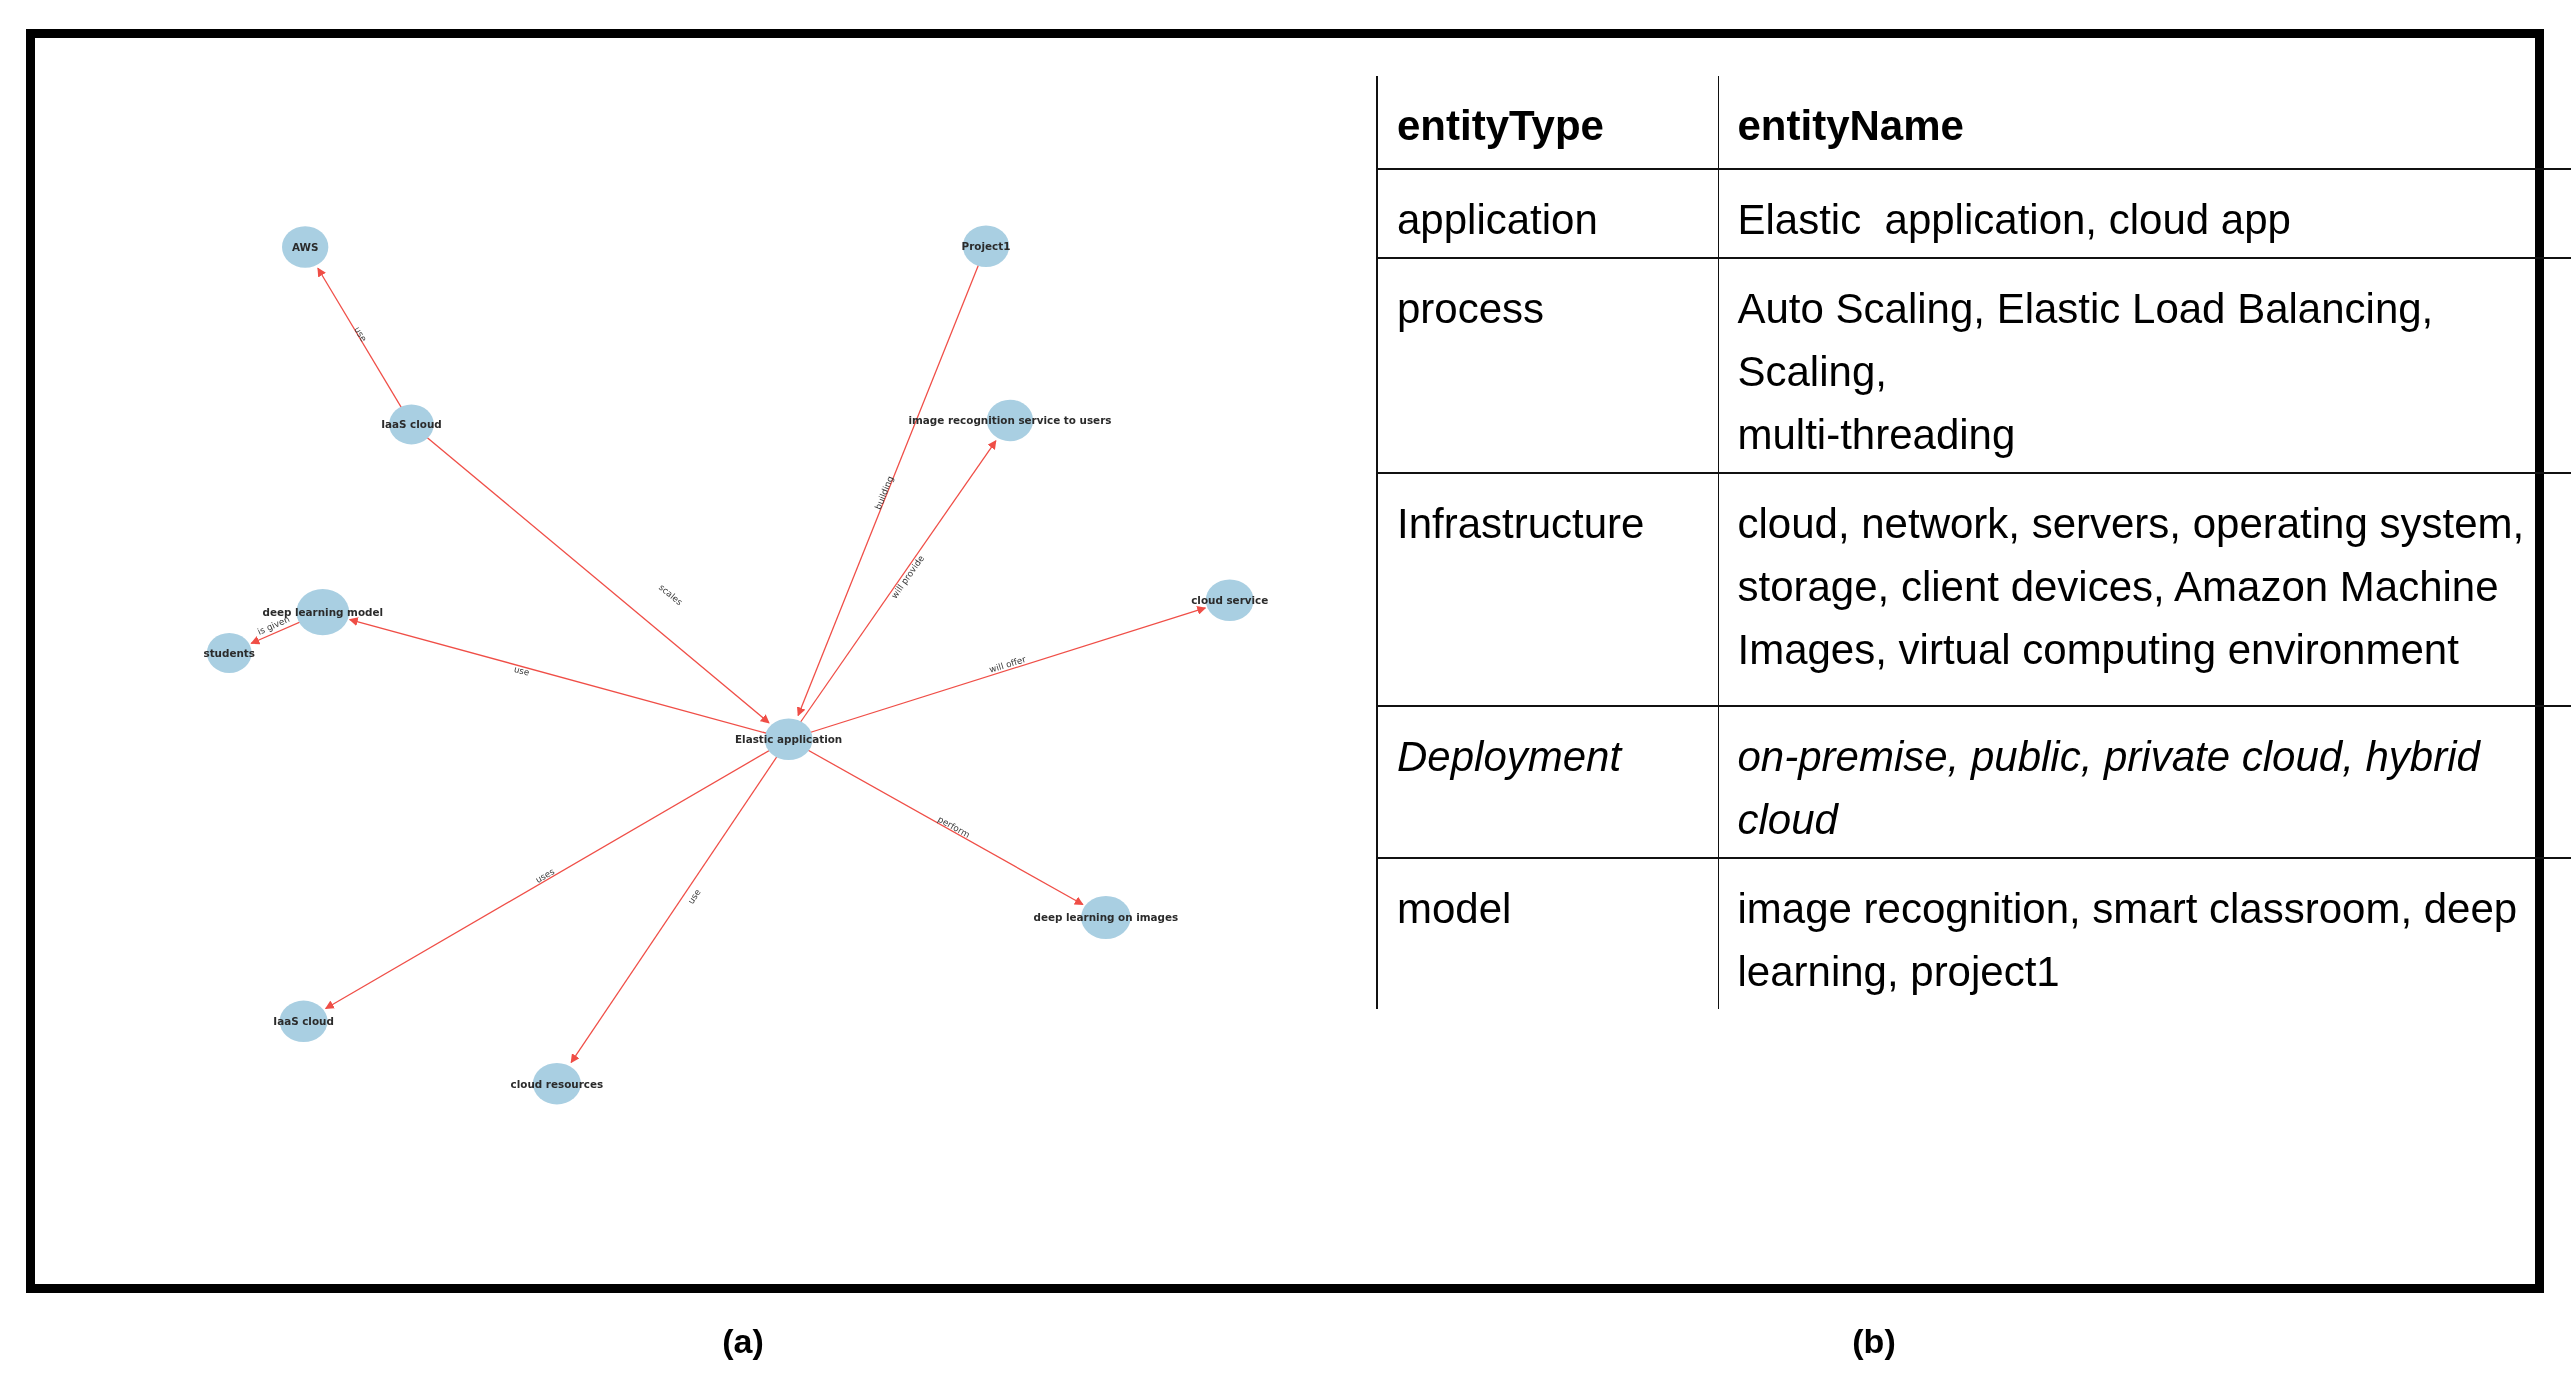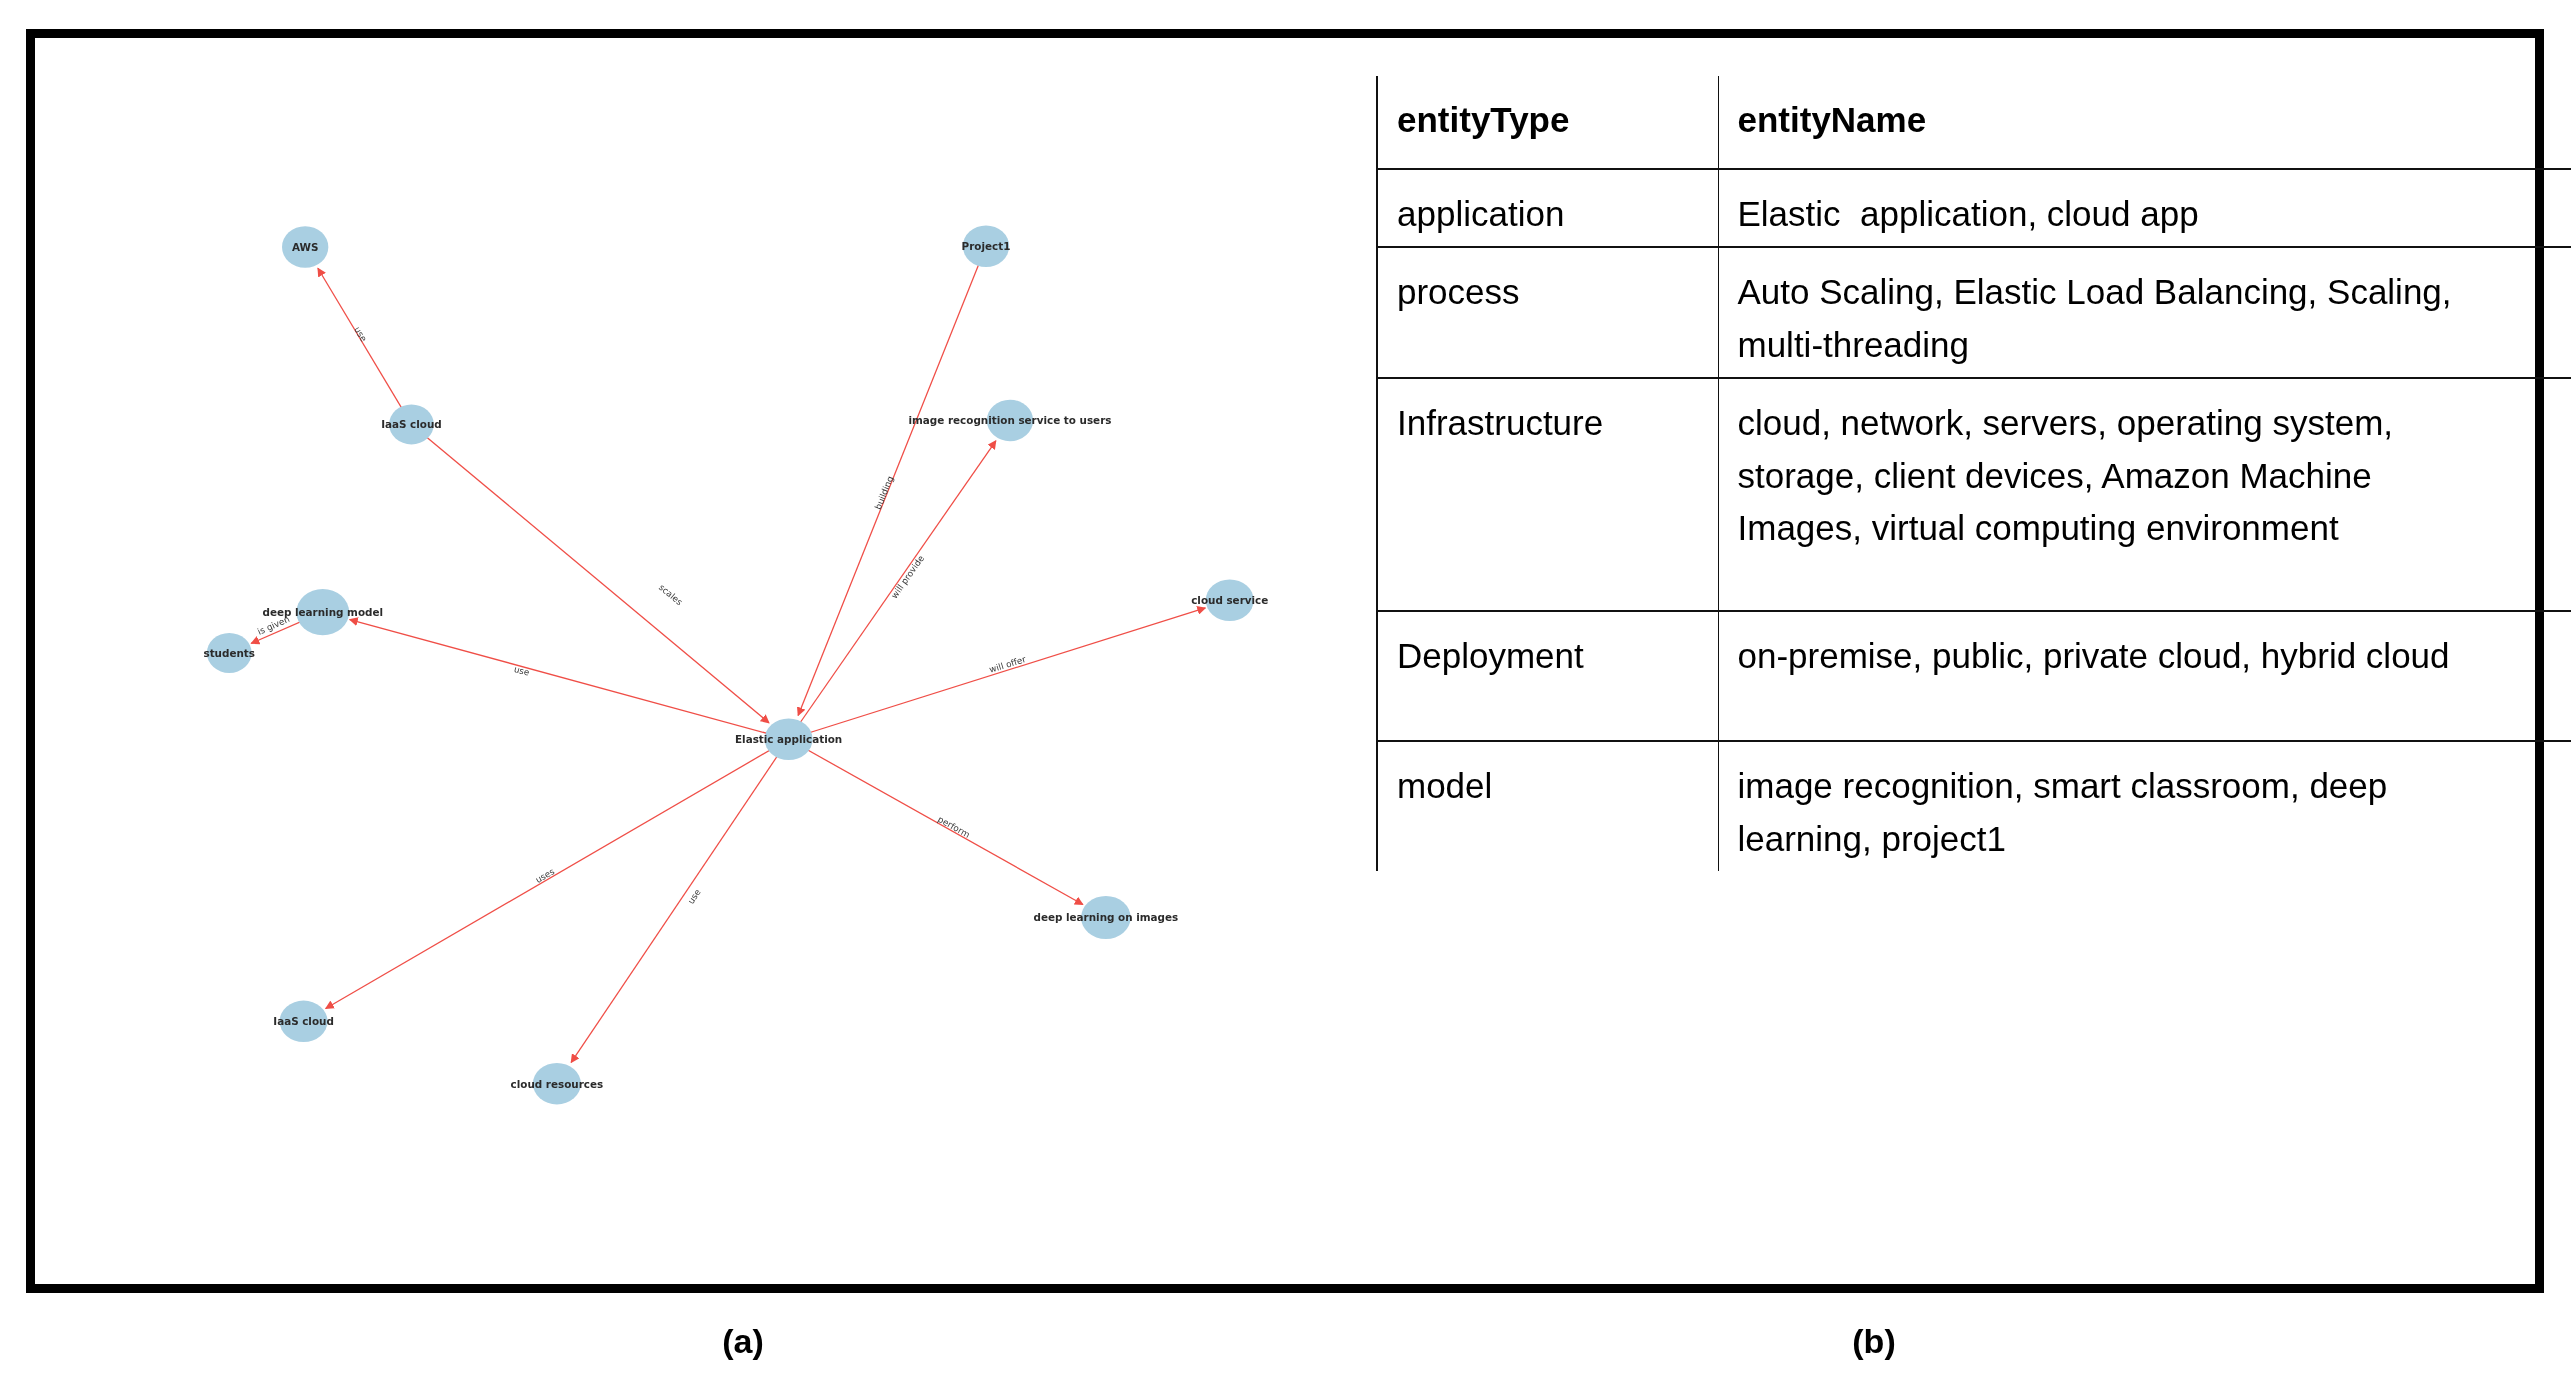--- a/index.html
+++ b/index.html
@@ -30,21 +30,21 @@
     border-collapse:collapse;
     table-layout:fixed;
     border-left:2.4px solid #111;
   }
   .etable th,.etable td{
     border-top:2.4px solid #111;
     border-left:1.6px solid #111;
     vertical-align:top;
     text-align:left;
     padding:17.6px 8px 6.4px 19px;
-    font-size:35px;
+    font-size:42px;
     line-height:1.5;
     color:#000;
     white-space:pre-wrap;
     overflow:hidden;
     box-sizing:border-box;
     margin-left:8px;
   }
   .etable tr>*:first-child{border-left:none;}
   .etable thead th{border-top:none;font-weight:700;}
   .caption{
@@ -130,21 +130,21 @@
           <td>process</td>
           <td>Auto Scaling, Elastic Load Balancing, Scaling,
 multi-threading</td>
         </tr>
           <tr style="height: 233px;">
           <td>Infrastructure</td>
           <td>cloud, network, servers, operating system,
 storage, client devices, Amazon Machine
 Images, virtual computing environment</td>
         </tr>
-          <tr style="height: 130px;">
+          <tr style="height: 130px; font-style: italic;">
           <td>Deployment</td>
           <td>on-premise, public, private cloud, hybrid cloud</td>
         </tr>
           <tr style="height: 128px;">
           <td>model</td>
           <td>image recognition, smart classroom, deep
 learning, project1</td>
         </tr>
         </tbody>
     </table>

